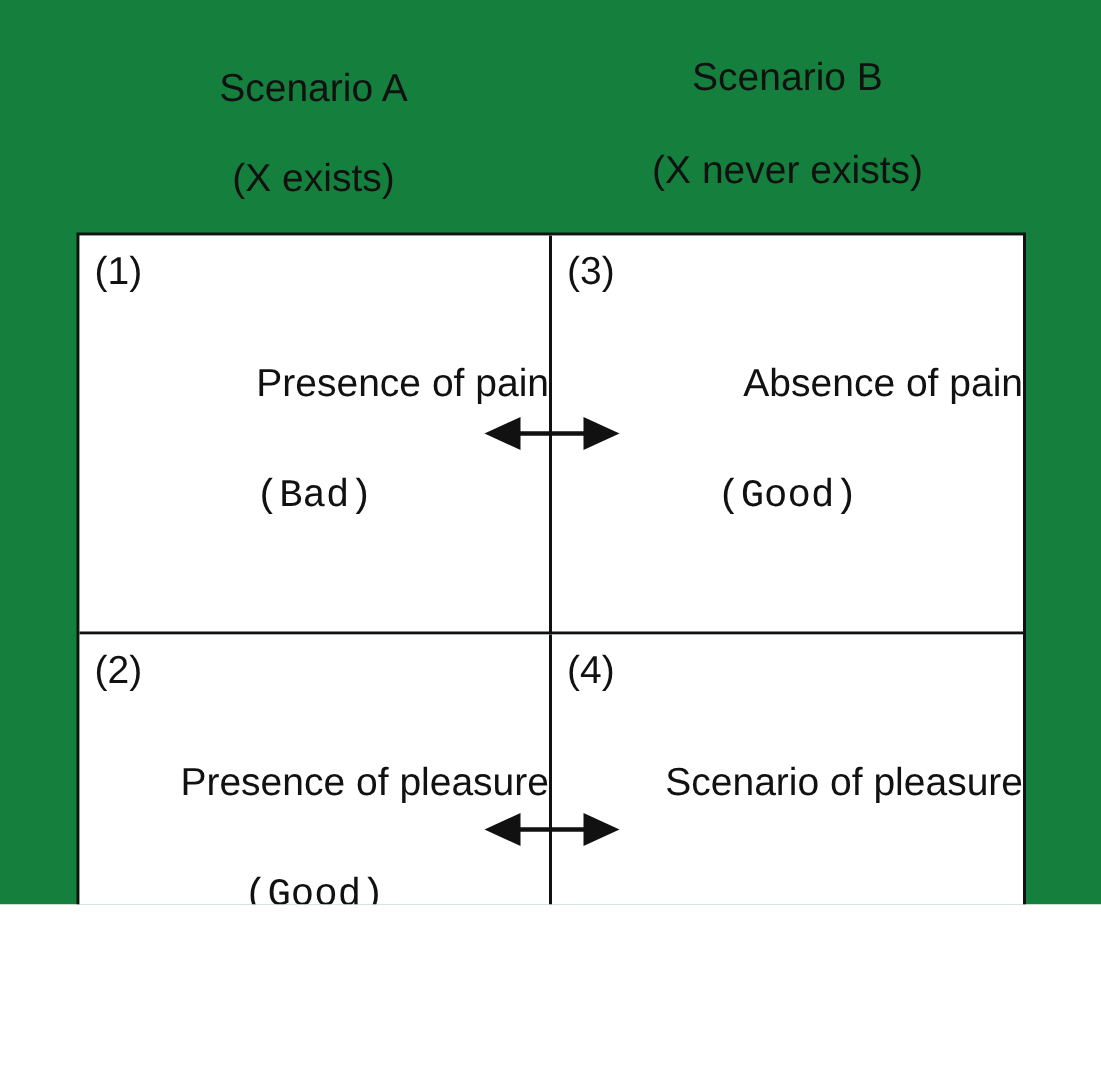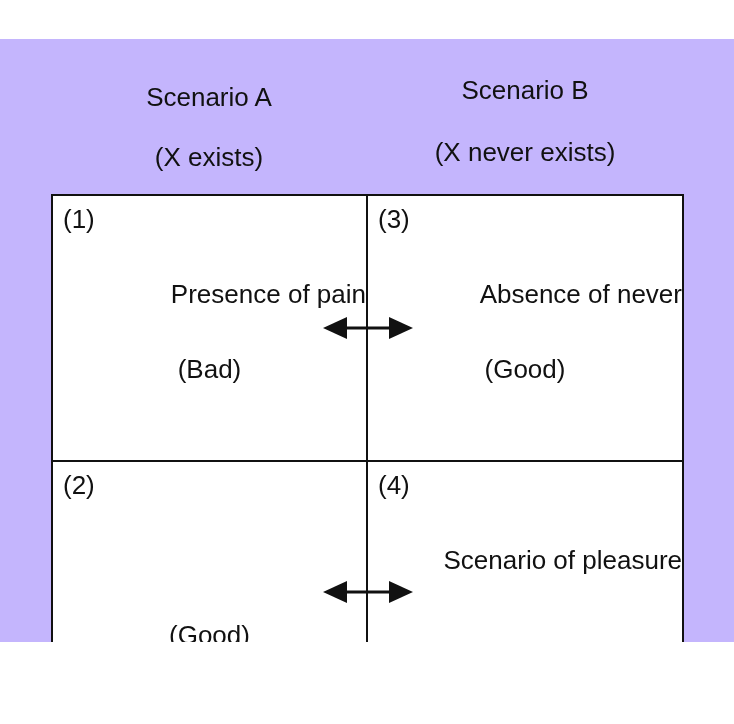--- a/index.html
+++ b/index.html
@@ -4,25 +4,24 @@
 <style>
   html, body {
     margin: 0;
     padding: 0;
     background: #ffffff;
   }
   .figure {
     position: relative;
     width: 734px;
     height: 603px;
-    background: #c4b5fd;
+    background: #15803d;
     font-family: "Liberation Sans", "DejaVu Sans", sans-serif;
     color: #111111;
     overflow: hidden;
-    margin-top: 39px;
   }
   .hdr {
     position: absolute;
     transform: translateX(-50%);
     font-size: 26px;
     line-height: 1;
     white-space: nowrap;
     color: #111111;
   }
   .hdr-a-title { left: 209px; top: 45px; }
@@ -71,20 +70,21 @@
   .cell-paren {
     position: absolute;
     top: 160px;
     left: 0;
     width: 100%;
     text-align: center;
     font-size: 26px;
     line-height: 1;
     white-space: nowrap;
     color: #111111;
+    font-family: Liberation Mono, monospace;
   }
 
   .arrow {
     position: absolute;
     left: 323px;
     width: 90px;
     height: 26px;
   }
   .arrow-top { top: 276px; }
   .arrow-bottom { top: 540px; }
@@ -102,26 +102,27 @@
   <div class="matrix">
 
     <div class="cell cell-q1">
       <div class="cell-num">(1)</div>
       <div class="cell-main">Presence of pain</div>
       <div class="cell-paren">(Bad)</div>
     </div>
 
     <div class="cell cell-q3">
       <div class="cell-num">(3)</div>
-      <div class="cell-main">Absence of never</div>
+      <div class="cell-main">Absence of pain</div>
       <div class="cell-paren">(Good)</div>
     </div>
 
     <div class="cell cell-q2">
       <div class="cell-num">(2)</div>
+      <div class="cell-main">Presence of pleasure</div>
       <div class="cell-paren">(Good)</div>
     </div>
 
     <div class="cell cell-q4">
       <div class="cell-num">(4)</div>
       <div class="cell-main">Scenario of pleasure</div>
     </div>
 
   </div>
 

